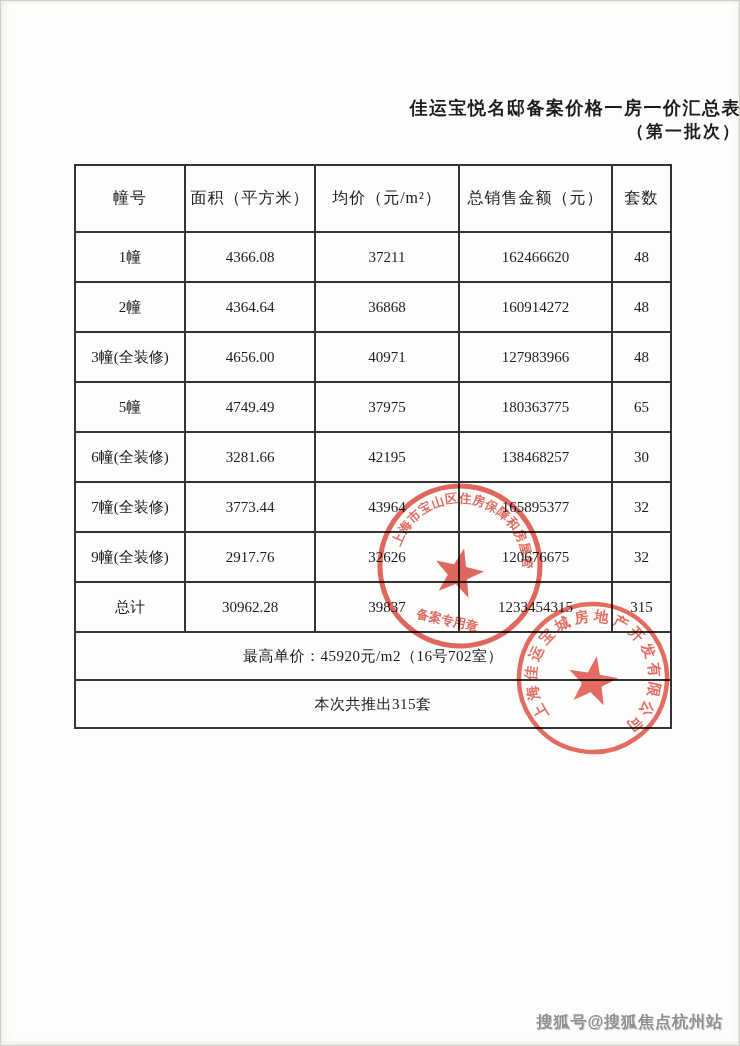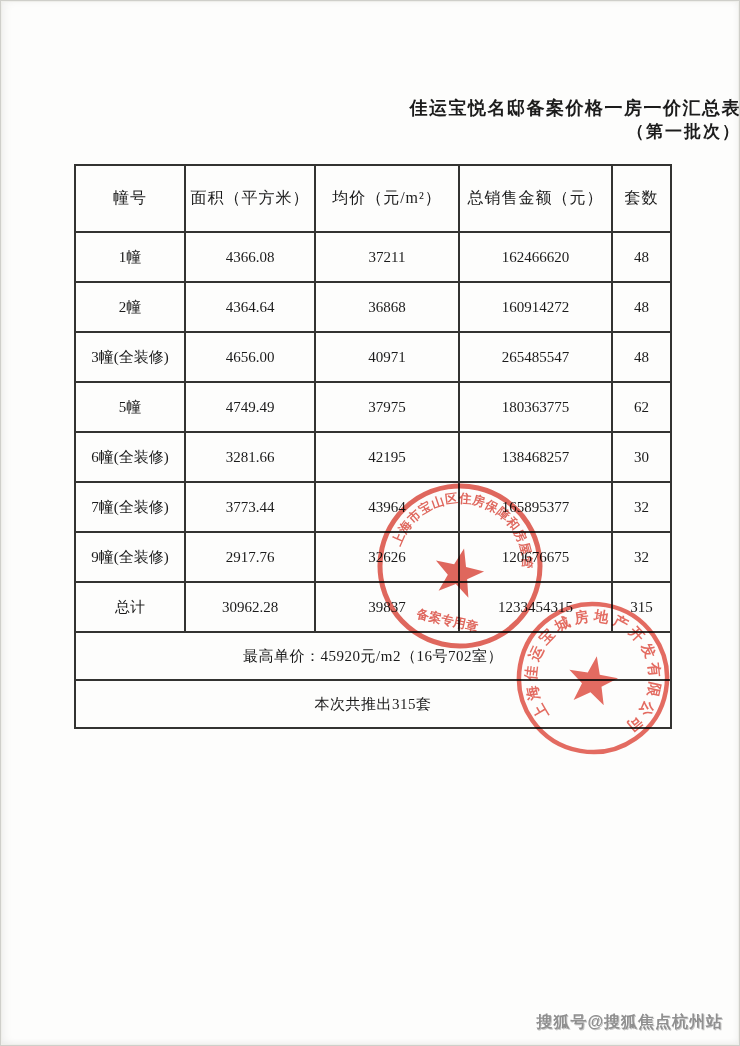--- a/index.html
+++ b/index.html
@@ -89,29 +89,29 @@
         <td>2幢</td>
         <td>4364.64</td>
         <td>36868</td>
         <td>160914272</td>
         <td>48</td>
       </tr>
       <tr>
         <td>3幢(全装修)</td>
         <td>4656.00</td>
         <td>40971</td>
-        <td>265485547</td>
+        <td>127983966</td>
         <td>48</td>
       </tr>
       <tr>
         <td>5幢</td>
         <td>4749.49</td>
         <td>37975</td>
         <td>180363775</td>
-        <td>62</td>
+        <td>65</td>
       </tr>
       <tr>
         <td>6幢(全装修)</td>
         <td>3281.66</td>
         <td>42195</td>
         <td>138468257</td>
         <td>30</td>
       </tr>
       <tr>
         <td>7幢(全装修)</td>

